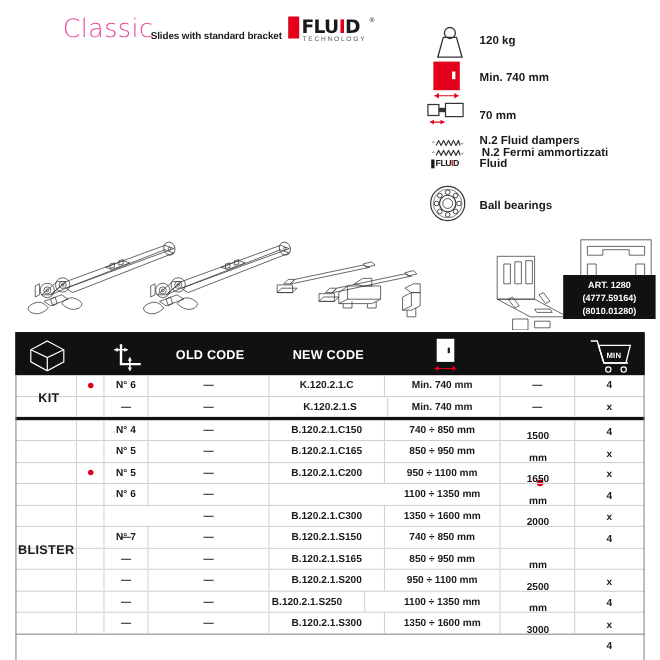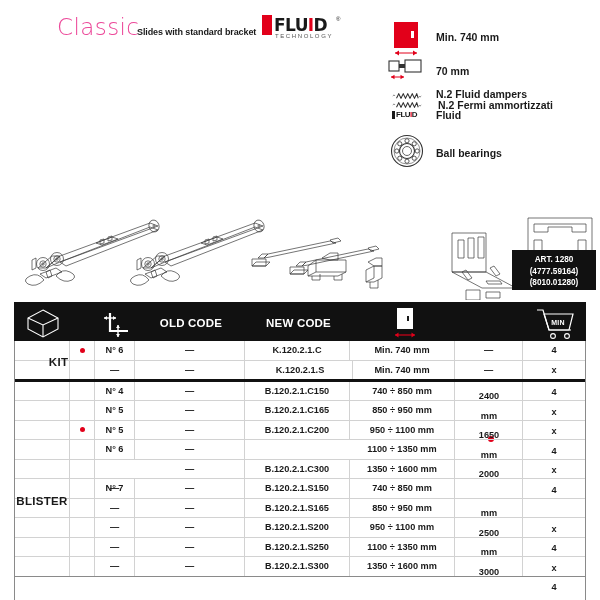--- a/index.html
+++ b/index.html
@@ -138,20 +138,29 @@
     <div class="fluid-logo">
       <div class="fluid-bar"></div>
       <div class="fluid-word"><span>FLU</span><span class="redi">I</span><span>D</span></div>
       <div class="fluid-reg">®</div>
       <div class="fluid-tech">TECHNOLOGY</div>
     </div>
   </div>
 
   <div class="specs">
 
+    <div class="spec-row">
+      <div class="spec-ico">
+        <svg class="weight-ico" width="34" height="30" viewBox="0 0 34 30">
+          <circle cx="17" cy="6" r="5" fill="none" stroke="#333" stroke-width="1.2"></circle>
+          <path d="M11 10 L23 10 L28 28 L6 28 Z" fill="none" stroke="#333" stroke-width="1.2"></path>
+        </svg>
+      </div>
+      <div class="spec-txt">120 kg</div>
+    </div>
 
     <div class="spec-row">
       <div class="spec-ico">
         <div class="door-ico">
           <div class="door-knob"></div>
         </div>
         <svg class="arrow-lbl" width="34" height="8" viewBox="0 0 34 8">
           <line x1="5" y1="4" x2="27" y2="4" stroke="#e2001a" stroke-width="1"></line>
           <path d="M5 4 L9 1.5 L9 6.5 Z" fill="#e2001a"></path>
           <path d="M27 4 L23 1.5 L23 6.5 Z" fill="#e2001a"></path>
@@ -475,45 +484,45 @@
           <div class="cell" style="left: 231px; width: 105px;">B.120.2.1.S200</div>
           <div class="cell" style="left: 336px; width: 105px;">950 ÷ 1100 mm</div>
           <div class="cell" style="left: 441px; width: 68px;"></div>
           <div class="cell nb" style="left: 509px; width: 62px;"></div>
         </div>
         <div class="trow">
           <div class="cell" style="left: 0px; width: 56px;"></div>
           <div class="cell" style="left: 56px; width: 25px;"></div>
           <div class="cell" style="left: 81px; width: 40px;">—</div>
           <div class="cell" style="left: 121px; width: 110px;">—</div>
-          <div class="cell" style="left: 231px; width: 105px;">B.120.2.1.S250</div>
+          <div class="cell" style="left: 213px; width: 105px;">B.120.2.1.S250</div>
           <div class="cell" style="left: 336px; width: 105px;">1100 ÷ 1350 mm</div>
           <div class="cell" style="left: 441px; width: 68px;"></div>
           <div class="cell nb" style="left: 509px; width: 62px;"></div>
         </div>
         <div class="trow last">
           <div class="cell" style="left: 0px; width: 56px;"></div>
           <div class="cell" style="left: 56px; width: 25px;"></div>
           <div class="cell" style="left: 81px; width: 40px;">—</div>
           <div class="cell" style="left: 121px; width: 110px;">—</div>
           <div class="cell" style="left: 231px; width: 105px;">B.120.2.1.S300</div>
           <div class="cell" style="left: 336px; width: 105px;">1350 ÷ 1600 mm</div>
           <div class="cell" style="left: 441px; width: 68px;"></div>
           <div class="cell nb" style="left: 509px; width: 62px;"></div>
         </div>
       </div>
 
-    <div class="rowspan-lbl" style="left:16px;top:39px;width:57px;height:42px">KIT</div>
+    <div class="rowspan-lbl" style="left:2px;top:39px;width:57px;height:42px">KIT</div>
     <div class="rowspan-lbl" style="left:0;top:81px;width:56px;height:235px">BLISTER</div>
 
     <div class="side-border" style="top:39px;height:277px"></div>
     <div class="side-border r" style="top:39px;height:277px"></div>
 
     <div class="track-list" style="top: 85px;" id="trackflow">
-        <div class="tl-item">2400</div>
+        <div class="tl-item">1500</div>
         <div class="tl-item">mm</div>
         <div class="tl-item">1650</div>
         <div class="tl-item">mm</div>
         <div class="tl-item">2000</div>
         <div class="tl-item"></div>
         <div class="tl-item">mm</div>
         <div class="tl-item">2500</div>
         <div class="tl-item">mm</div>
         <div class="tl-item">3000</div>
         <div class="tl-item"></div>

